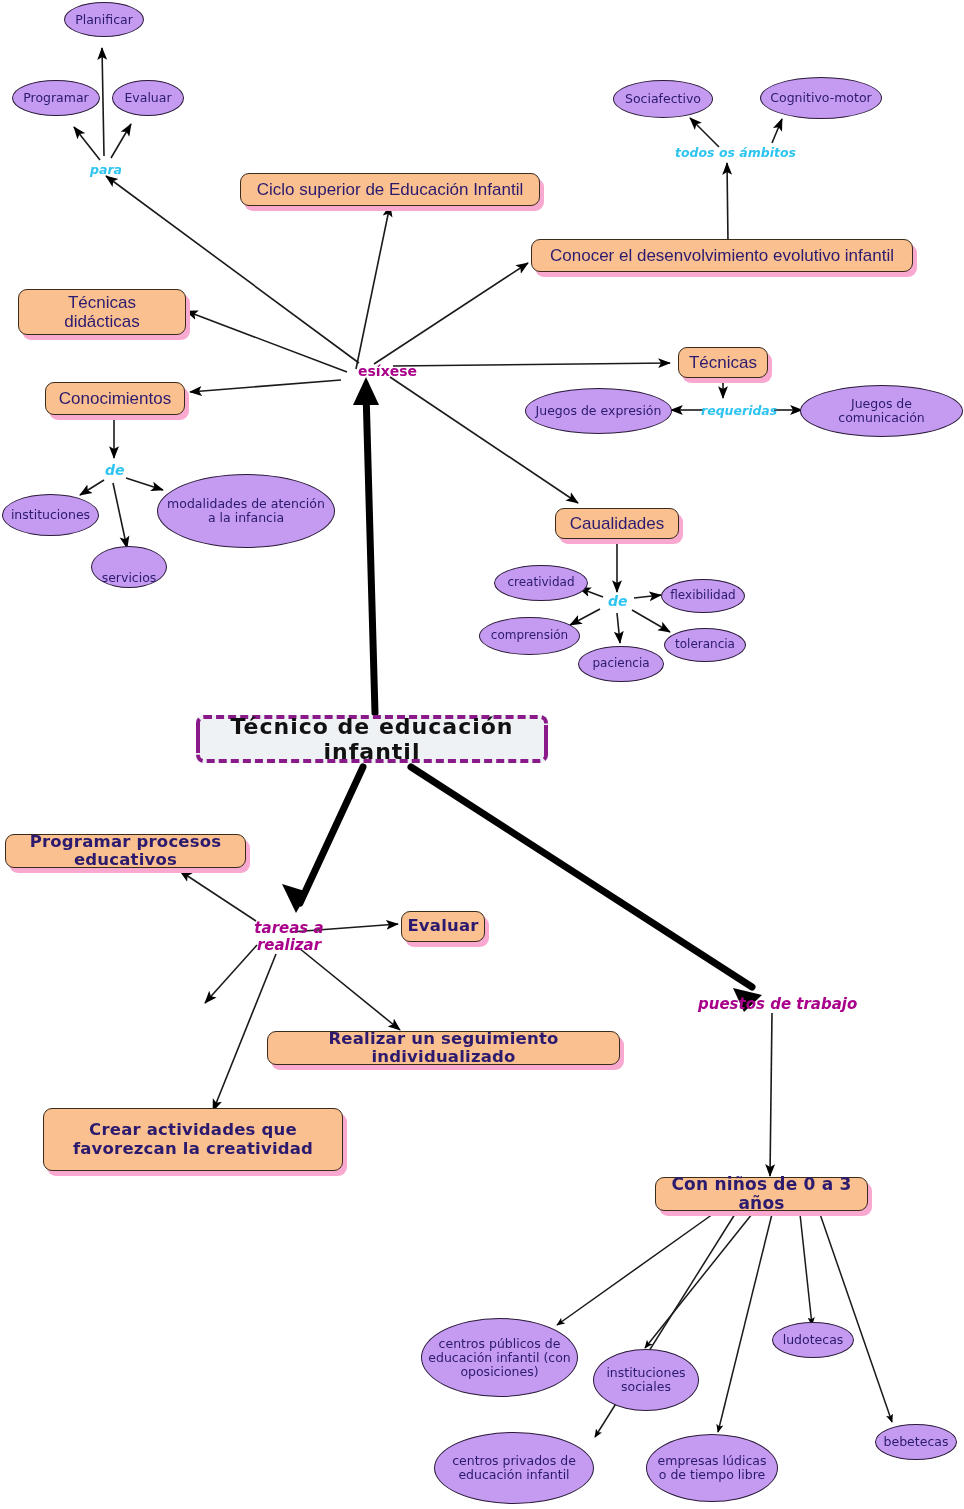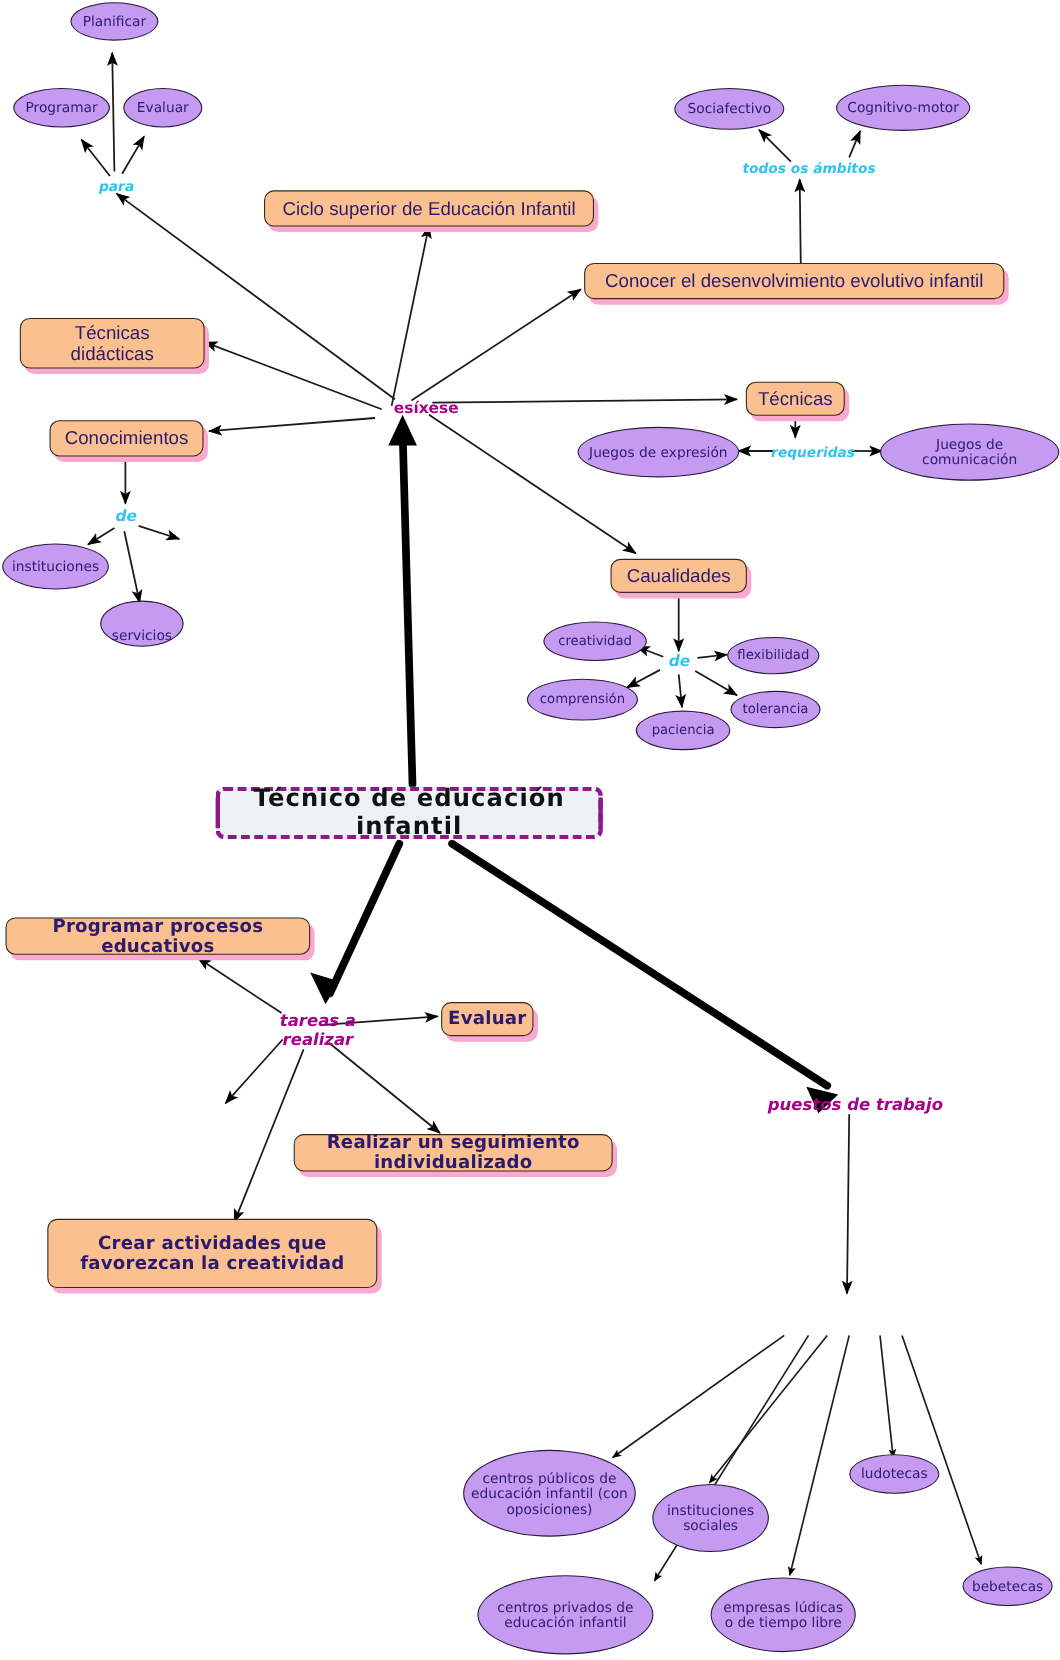--- a/index.html
+++ b/index.html
@@ -191,20 +191,23 @@
   <div class="lbl lbl-cyan" style="left:105px;top:462px;font-size:14px;">
     <span>de</span>
   </div>
 
   <div class="node ell" style="left:2px;top:494px;width:97px;height:42px;font-size:12.5px;">
     <span>instituciones</span>
   </div>
   <div class="node ell" style="left:91px;top:546px;width:76px;height:42px;font-size:12.5px;align-items:flex-end;">
     <span>servicios</span>
   </div>
+  <div class="node ell" style="left:157px;top:474px;width:178px;height:74px;font-size:12.5px;">
+    <span>modalidades de atención a la infancia</span>
+  </div>
 
   <div class="node box serif-ui" style="left:678px;top:347px;width:90px;height:31px;font-size:17px;">
     <span>Técnicas</span>
   </div>
 
   <div class="node ell" style="left:525px;top:388px;width:147px;height:46px;font-size:12.5px;">
     <span>Juegos de expresión</span>
   </div>
   <div class="lbl lbl-cyan" style="left:701px;top:403px;font-size:12.5px;">
     <span>requeridas</span>
@@ -234,46 +237,49 @@
     <span>flexibilidad</span>
   </div>
   <div class="node ell" style="left:664px;top:628px;width:82px;height:34px;font-size:12px;">
     <span>tolerancia</span>
   </div>
 
   <div class="node center-node" style="left:196px;top:715px;width:352px;height:48px;">
     <span>Técnico de educación infantil</span>
   </div>
 
-  <div class="node box hand" style="left:5px;top:834px;width:277px;height:34px;font-size:16.5px;">
+  <div class="node box hand" style="left:5px;top:834px;width:241px;height:34px;font-size:16.5px;">
     <span>Programar procesos educativos</span>
   </div>
 
   <div class="lbl lbl-magenta lbl-center" style="left:243px;top:920px;font-size:15px;width:92px;">
     <div>tareas a</div>
     <div>realizar</div>
   </div>
 
   <div class="node box hand" style="left:401px;top:911px;width:84px;height:31px;font-size:16.5px;">
     <span>Evaluar</span>
   </div>
 
 
-  <div class="node box hand" style="left:267px;top:1031px;width:290px;height:34px;font-size:16.5px;">
+  <div class="node box hand" style="left:267px;top:1031px;width:353px;height:34px;font-size:16.5px;">
     <span>Realizar un seguimiento individualizado</span>
   </div>
 
   <div class="node box hand" style="left:43px;top:1108px;width:300px;height:63px;font-size:16.5px;">
     <span>Crear actividades que favorezcan la creatividad</span>
   </div>
 
   <div class="lbl lbl-magenta" style="left:698px;top:995px;font-size:15px;">
     <span>puestos de trabajo</span>
   </div>
 
+  <div class="node box hand" style="left:655px;top:1177px;width:213px;height:34px;font-size:17px;">
+    <span>Con niños de 0 a 3 años</span>
+  </div>
 
   <div class="node ell" style="left:421px;top:1318px;width:157px;height:79px;font-size:12.5px;">
     <span>centros públicos de educación infantil (con oposiciones)</span>
   </div>
   <div class="node ell" style="left:593px;top:1349px;width:106px;height:62px;font-size:12.5px;">
     <span>instituciones sociales</span>
   </div>
   <div class="node ell" style="left:434px;top:1432px;width:160px;height:72px;font-size:12.5px;">
     <span>centros privados de educación infantil</span>
   </div>

